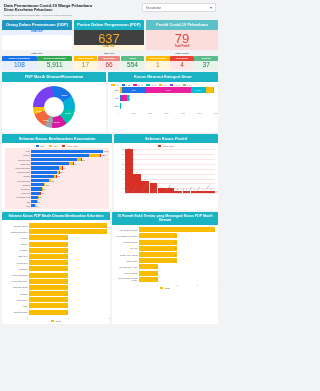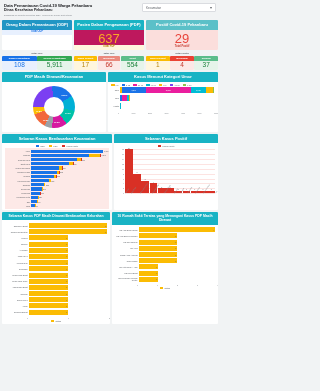--- a/index.html
+++ b/index.html
@@ -27,21 +27,21 @@
   .caret { width:0;height:0;border-left:1.6px solid transparent;border-right:1.6px solid transparent;border-top:2px solid #5f6368; }
 
   
   .score-row { display:flex; gap:2px; margin-top:1px; }
   .card { border-radius:1px; overflow:hidden; background:#fff; }
   .c-odp { width:70px; } .c-pdp { width:70px; } .c-pos { width:72px; }
   .card-title { color:#fff; font-weight:bold; font-size:4px; text-align:center; padding:2.5px 2px; line-height:1.25; }
   .t-odp { background:#2196c4; } .t-pdp { background:#19b3c4; } .t-pos { background:#5bc0c8; }
   .big { text-align:center; padding:2px 0 0.5px 0; font-size:13px; line-height:1; font-weight:normal; }
   .b-odp { background:#e8f0fe; color:#1a73e8; }
-  .b-pdp { background:#be185d; color:#f9a825; }
+  .b-pdp { background:#404040; color:#f9a825; }
   .b-pos { background:#fbdedc; color:#e8453c; }
   .big-sub { text-align:center; font-size:2.6px; font-weight:bold; padding-bottom:2px; }
   .s-odp { background:#e8f0fe; color:#1a73e8; }
   .s-pdp { background:#fff6dd; color:#b8860b; }
   .s-pos { background:#fbdedc; color:#c5372c; }
   .total-lbl { text-align:center; font-size:2.4px; font-weight:bold; color:#5f6368; padding:1px 0 0.5px 0; }
 
   
   .strip-row { display:flex; gap:2px; margin-top:1px; }
   .strip { display:flex; gap:0.6px; }
@@ -129,21 +129,21 @@
       <div class="card-title t-odp">Orang Dalam Pemantauan (ODP)</div>
       <div class="big-sub s-odp">Total ODP</div>
     </div>
     <div class="card c-pdp">
       <div class="card-title t-pdp">Pasien Dalam Pengawasan (PDP)</div>
       <div class="big b-pdp">637</div>
       <div class="big-sub s-pdp">Total PDP</div>
     </div>
     <div class="card c-pos">
       <div class="card-title t-pos">Positif Covid-19 Pekanbaru</div>
-      <div class="big b-pos">29</div>
+      <div class="big b-pos">79</div>
       <div class="big-sub s-pos">Total Positif</div>
     </div>
   </div>
 
   <div class="strip-row">
     <div class="col" style="max-width:70px;">
       <div class="total-lbl">Total ODP</div>
       <div class="strip w70">
         <div class="ms">
           <div class="ms-t" style="background:#1a73e8">Dalam Pemantauan</div>

